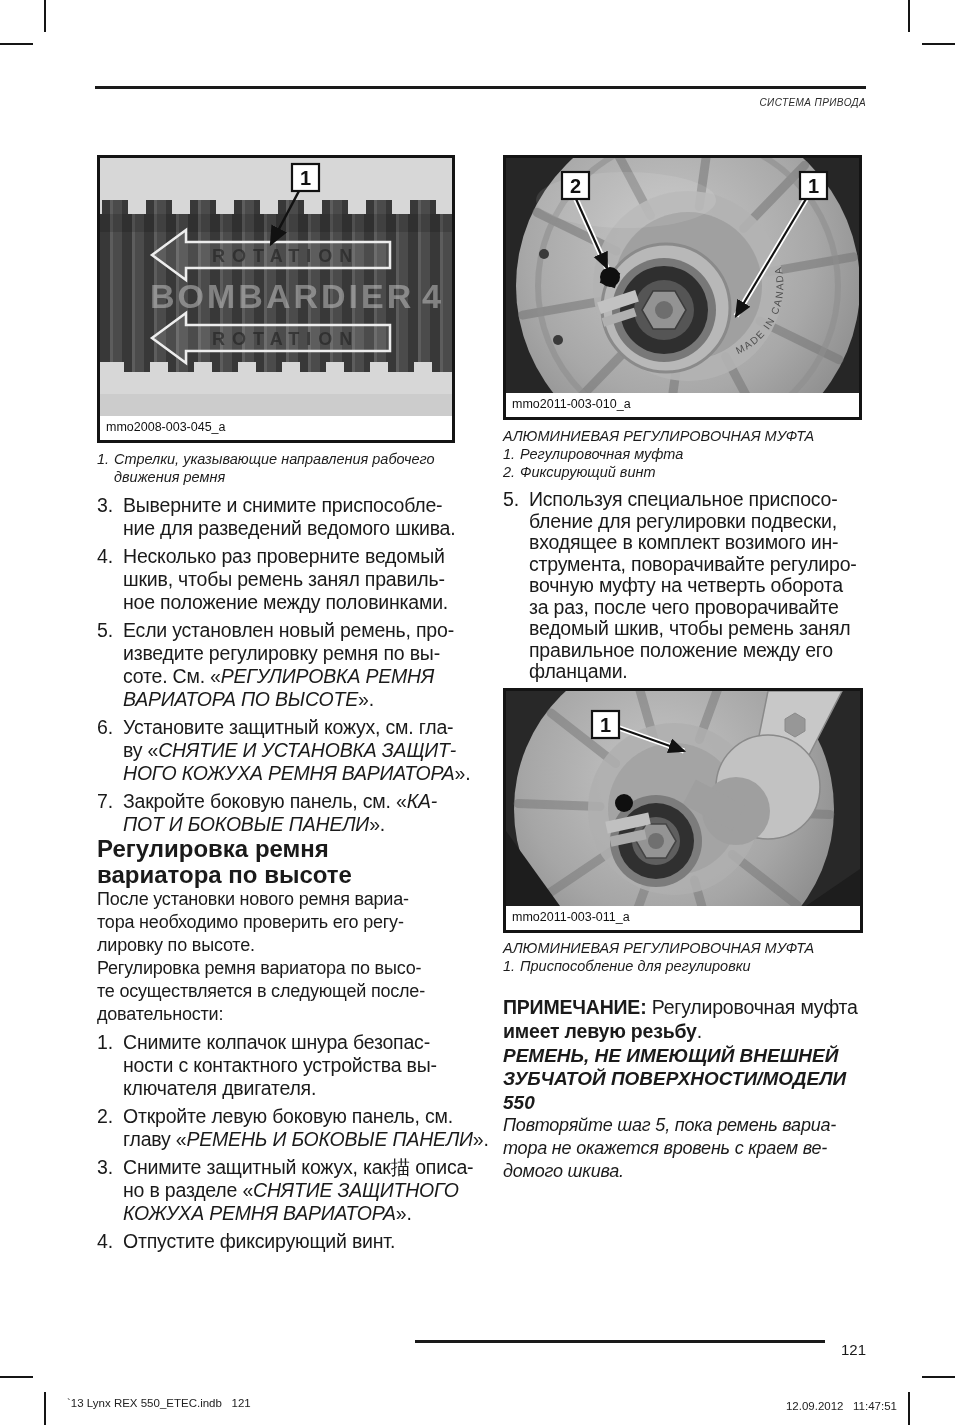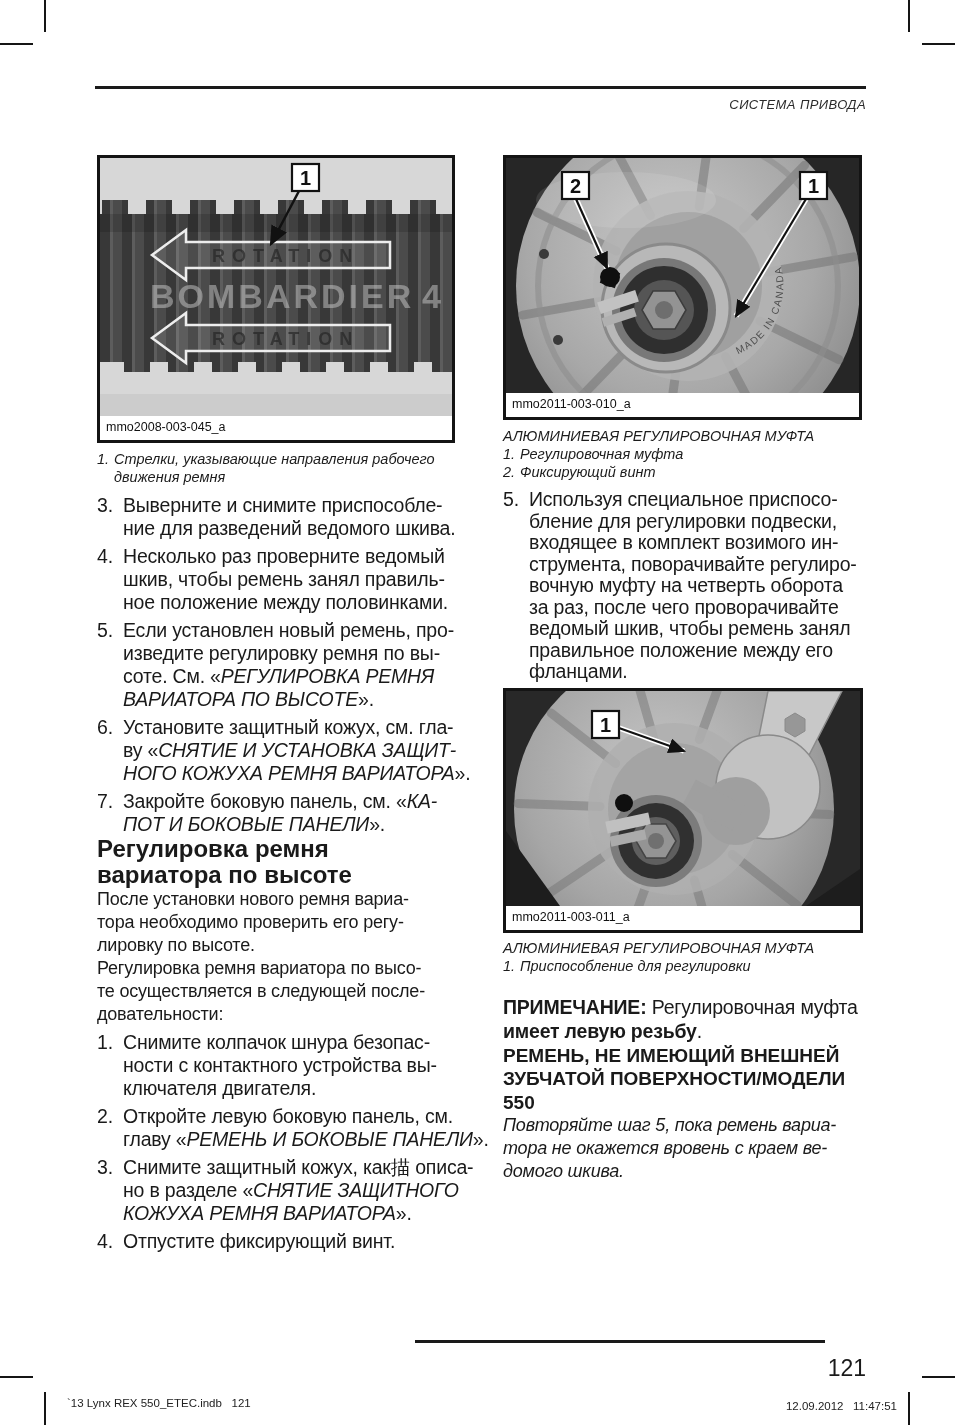--- a/index.html
+++ b/index.html
@@ -1,20 +1,20 @@
 <!DOCTYPE html>
 <html><head>
 <meta charset="utf-8">
 <style>
   html,body{margin:0;padding:0;background:#ffffff;}
   .page{position:relative;width:955px;height:1425px;background:#fff;overflow:hidden;
         font-family:"Liberation Sans",sans-serif;color:#1a1a1a;}
   .cropmark{position:absolute;background:#151515;}
   .rule{position:absolute;background:#1a1a1a;}
-  .running-header{position:absolute;top:97px;right:89px;font-style:italic;font-size:13px;
+  .running-header{position:absolute;top:97px;right:89px;font-style:italic;font-size:10px;
         letter-spacing:.4px;color:#2b2b2b;}
   .col{position:absolute;top:155px;}
   .col-left{left:97px;width:370px;}
   .col-right{left:503px;width:364px;}
   .figure-frame{box-sizing:border-box;border:3px solid #141414;background:#fff;}
   .fig-photo{display:block;}
   svg text{font-family:"Liberation Sans",sans-serif;}
   .fig-id{box-sizing:border-box;height:24px;padding:5px 0 0 6px;font-size:12.5px;line-height:1;
         color:#111;background:#fff;}
   .figcap{margin-top:7px;font-style:italic;font-size:14.5px;line-height:18px;color:#1c1c1c;}
@@ -24,27 +24,27 @@
   .figcap-item .t{white-space:pre;}
   .step{display:flex;margin-top:5px;font-size:19.5px;line-height:23px;}
   .step.mt8{margin-top:8px;}
   .step .n{width:26px;flex:none;}
   .step .t{flex:1;white-space:pre;letter-spacing:-.2px;}
   .col-right .step{line-height:21.5px;}
   .col h2,.col p{margin:0;}
   .section-heading{margin-top:3px;font-size:24px;font-weight:bold;line-height:26px;white-space:pre;}
   .para{margin-top:5px;font-size:18px;line-height:23px;white-space:pre;letter-spacing:-.2px;}
   .note{margin-top:20px;font-size:19.5px;line-height:24.5px;white-space:pre;letter-spacing:-.2px;}
-  .subheading{margin-top:3px;font-size:19px;font-weight:bold;line-height:23.5px;
+  .subheading{margin-top:3px;font-size:19px;font-weight:bold;font-style:italic;line-height:23.5px;
         white-space:pre;}
   .closing{margin-top:5px;font-style:italic;}
   .run-i{font-style:italic;}
   .run-b{font-weight:bold;}
   .footer-rule{left:415px;top:1340px;width:410px;height:3px;}
-  .page-number{position:absolute;top:1341px;right:89px;font-size:23px;color:#1a1a1a;margin-top:14px;}
+  .page-number{position:absolute;top:1341px;right:89px;font-size:15px;color:#1a1a1a;}
   .print-foot{position:absolute;font-size:11.5px;color:#222;white-space:pre;}
   .print-foot.left{left:67px;top:1397px;}
   .print-foot.right{top:1400px;right:58px;}
   .fig3{margin-top:5px;}
 </style>
 </head>
 <body>
 
 <div class="page">
 

